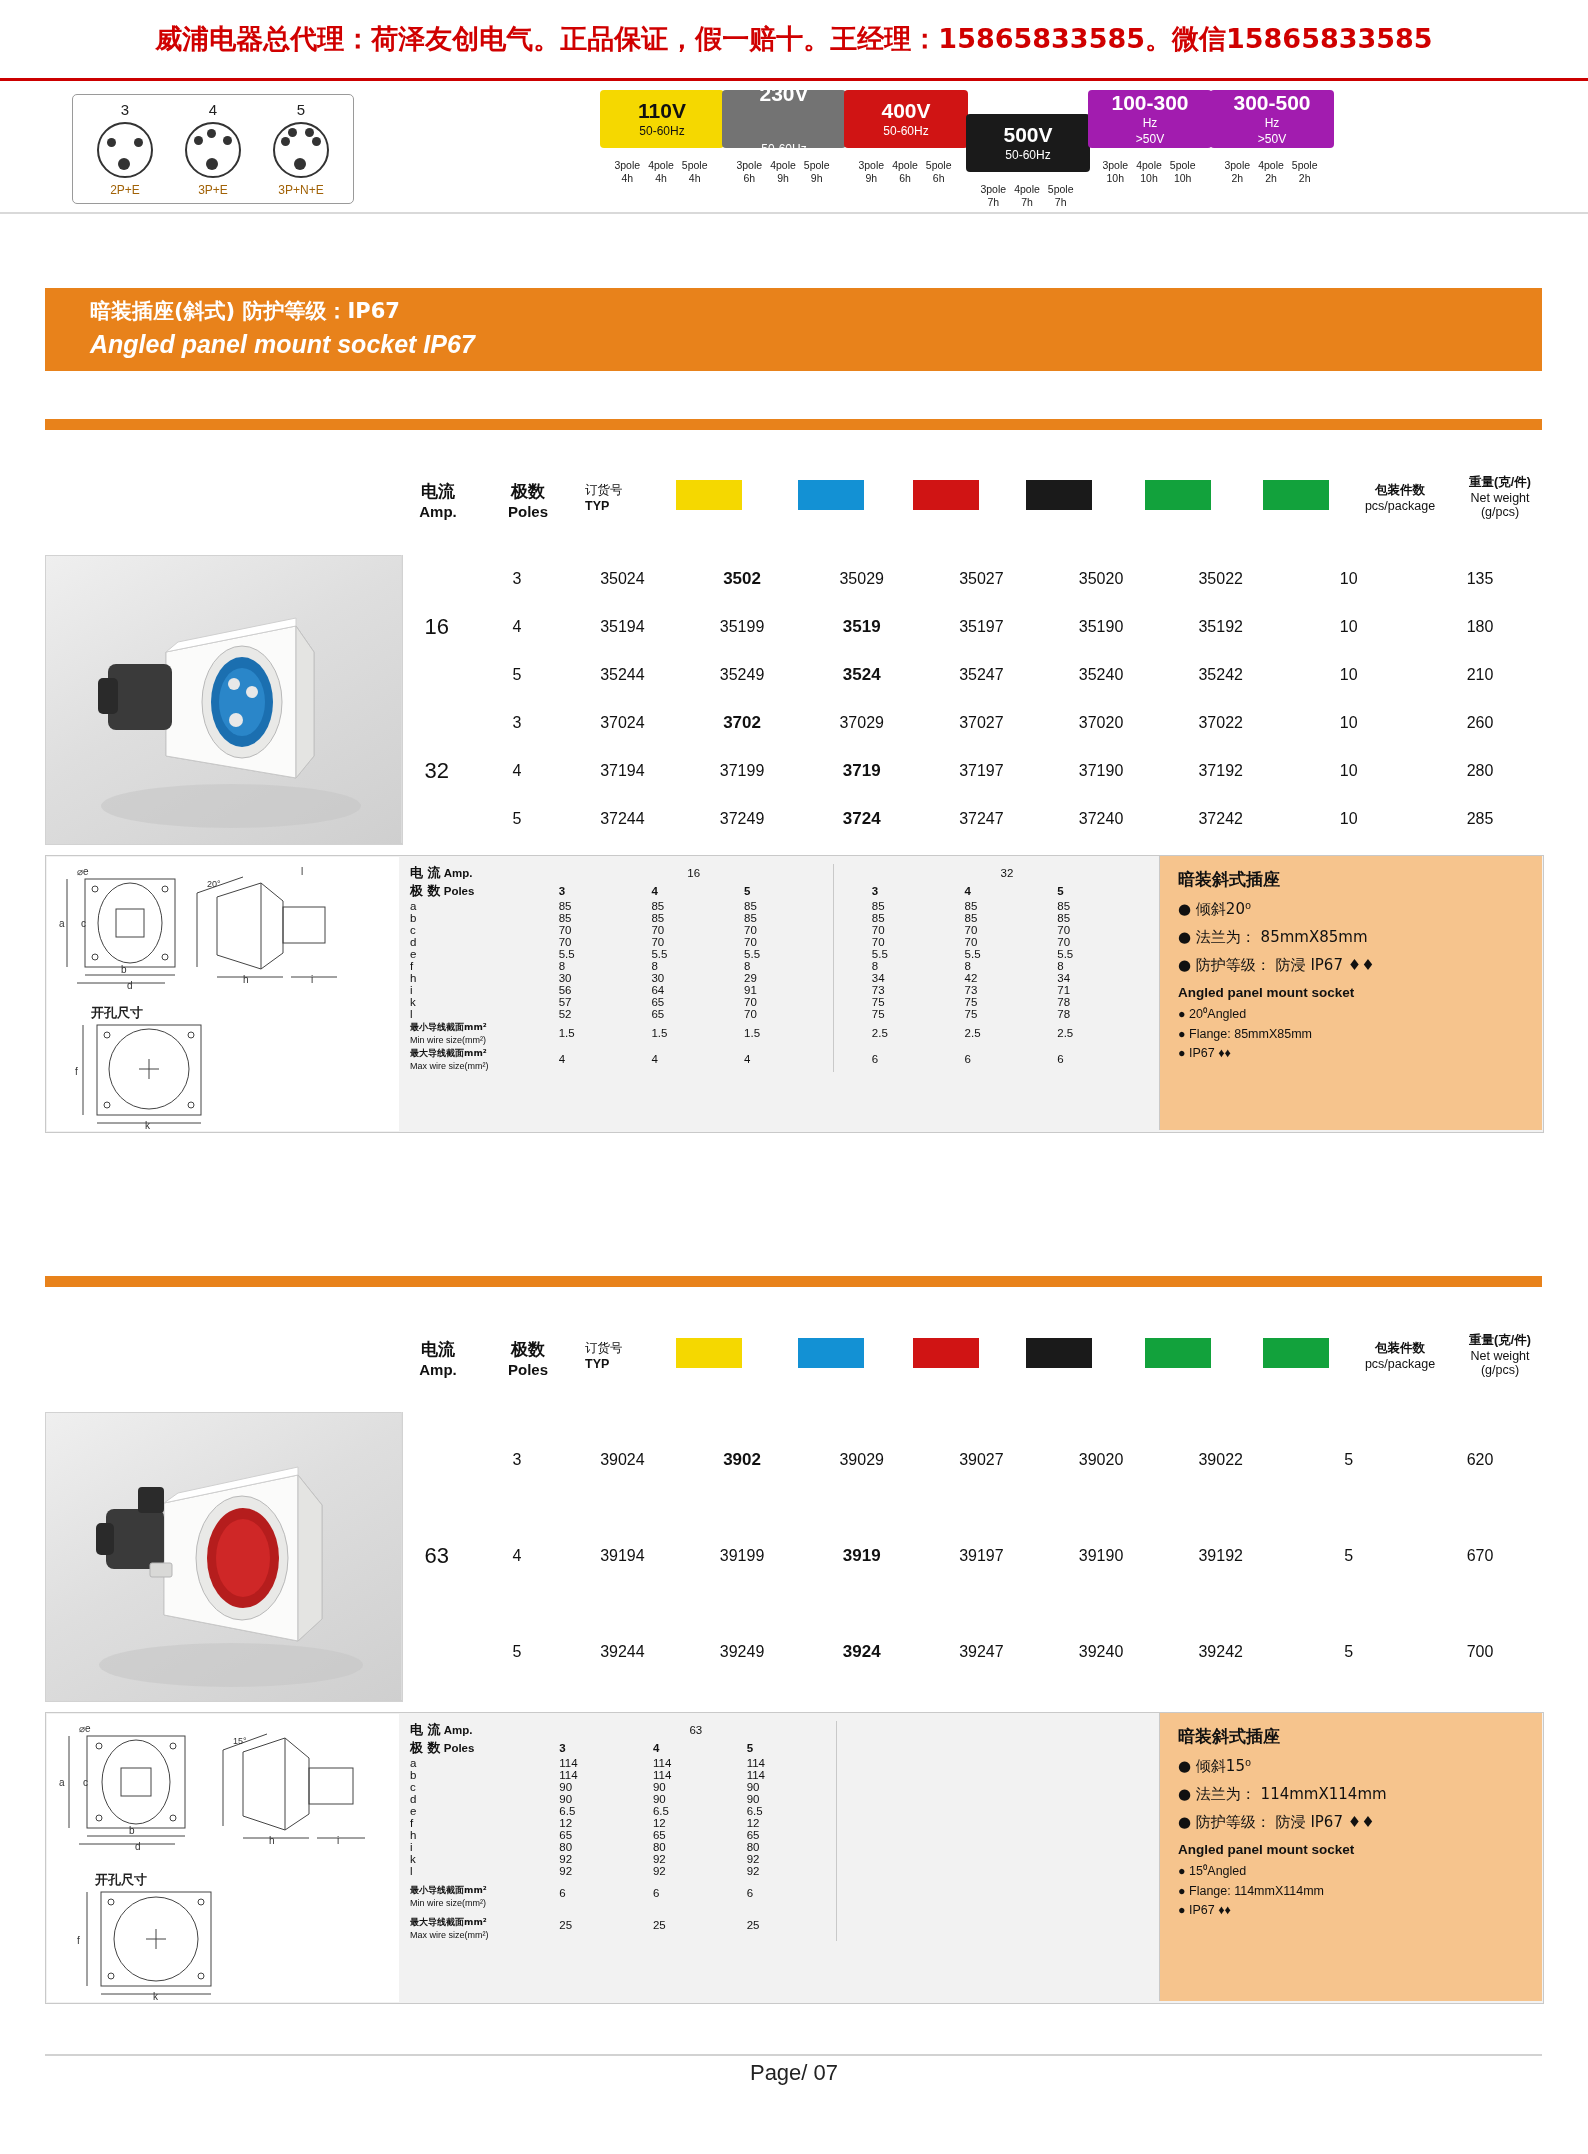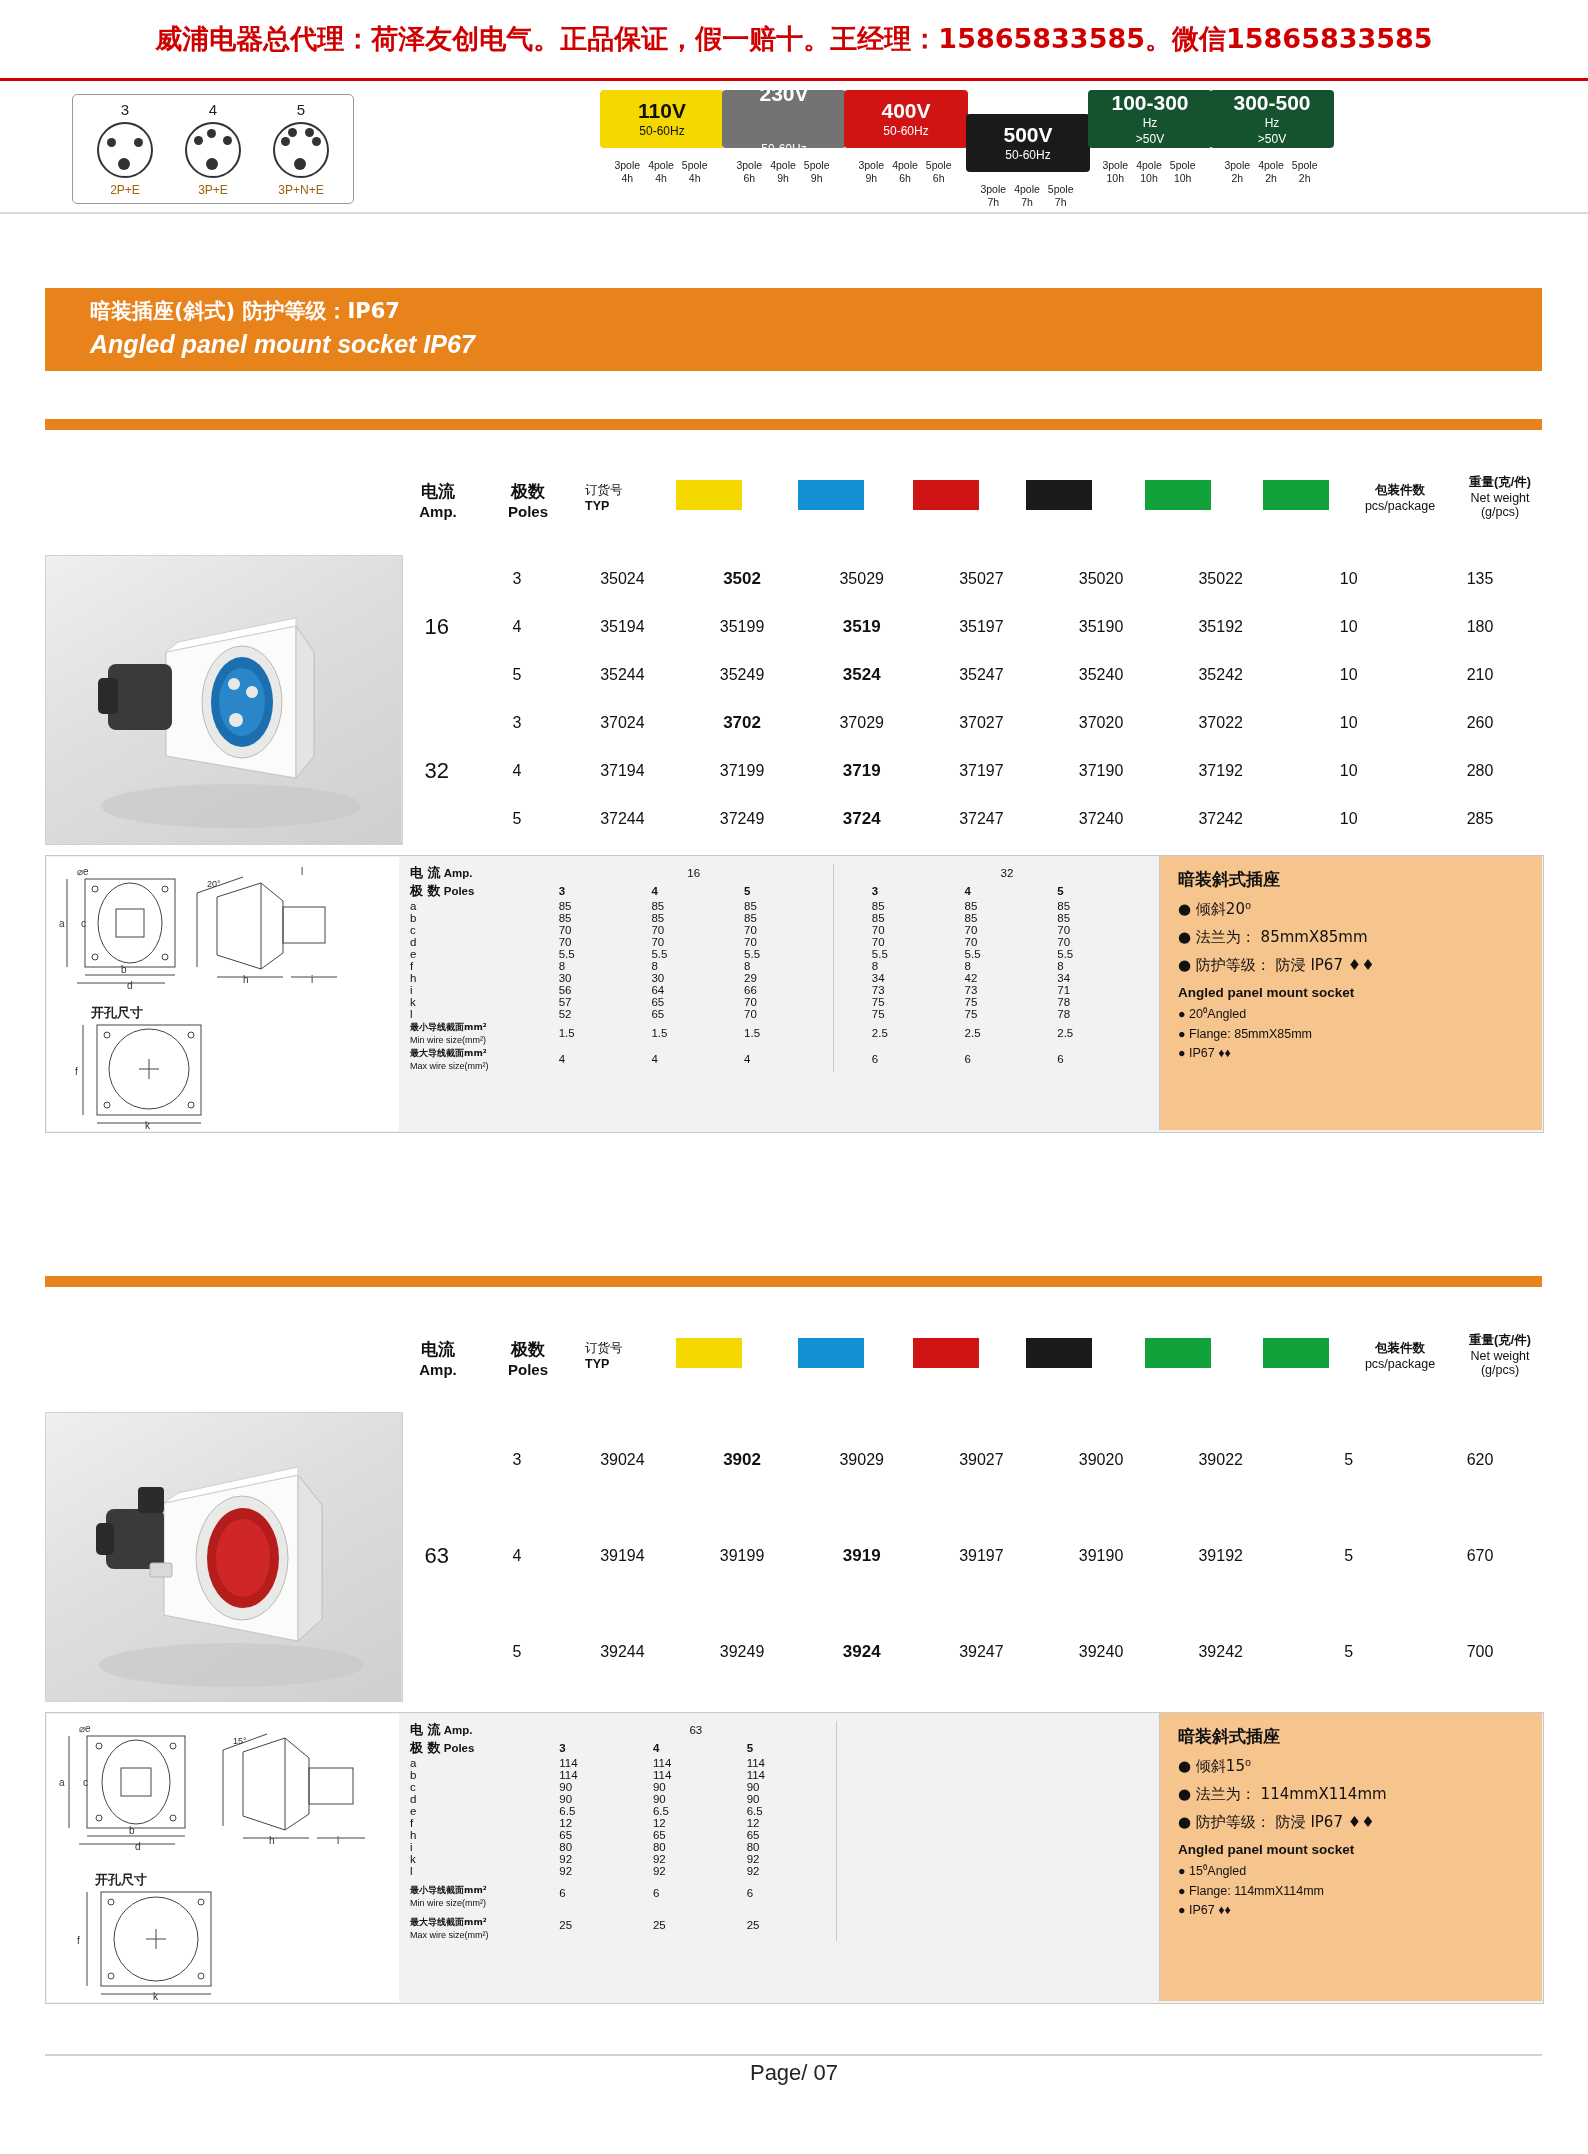--- a/index.html
+++ b/index.html
@@ -52,21 +52,21 @@
     display:flex;flex-direction:column;align-items:center;justify-content:center;
     margin:0 auto;
     text-align:right;
   }
   .vbadge .v{font-weight:bold;font-size:21px;line-height:22px;}
   .vbadge .hz{font-size:12px;line-height:14px;margin-top:2px;}
   .vbadge.yellow{background:#f5d800;color:#111;}
   .vbadge.blue{background:#737373;gap:35px;}
   .vbadge.red{background:#d01414;}
   .vbadge.black{background:#1a1a1a;}
-  .vbadge.green{background:#14532d;}
+  .vbadge.green{background:#a21caf;}
   .poles{display:flex;justify-content:center;gap:8px;margin-top:11px;}
   .poles .p{font-size:10.5px;text-align:center;line-height:13px;color:#222;}
 
   
   .titlebar{
     position:absolute;left:45px;top:288px;width:1497px;height:83px;
     background:#e8821b;
   }
   .titlebar .cn{
     position:absolute;left:45px;top:9px;font-size:21px;color:#fff;font-weight:bold;
@@ -520,21 +520,21 @@
           <td><span>29</span></td>
           <td style="border-left:1px solid #c9c9c9;"></td>
           <td><span>34</span></td>
           <td><span>42</span></td>
           <td><span>34</span></td>
         </tr>
         <tr>
           <td><span>i</span></td>
           <td><span>56</span></td>
           <td><span>64</span></td>
-          <td><span>66</span></td>
+          <td><span>91</span></td>
           <td style="border-left:1px solid #c9c9c9;"></td>
           <td><span>73</span></td>
           <td><span>73</span></td>
           <td><span>71</span></td>
         </tr>
         <tr>
           <td><span>k</span></td>
           <td><span>57</span></td>
           <td><span>65</span></td>
           <td><span>70</span></td>

